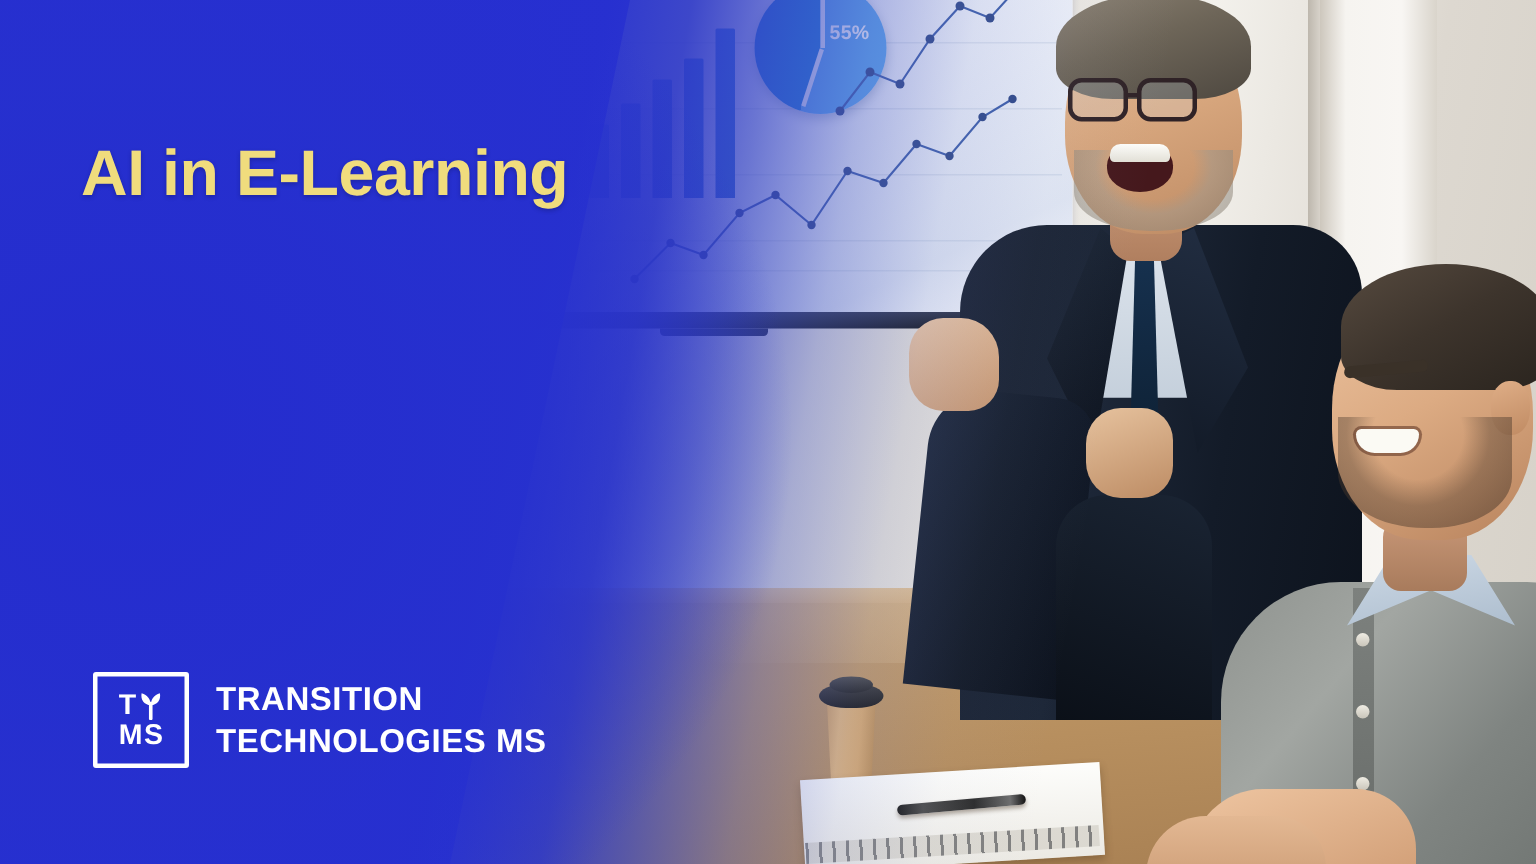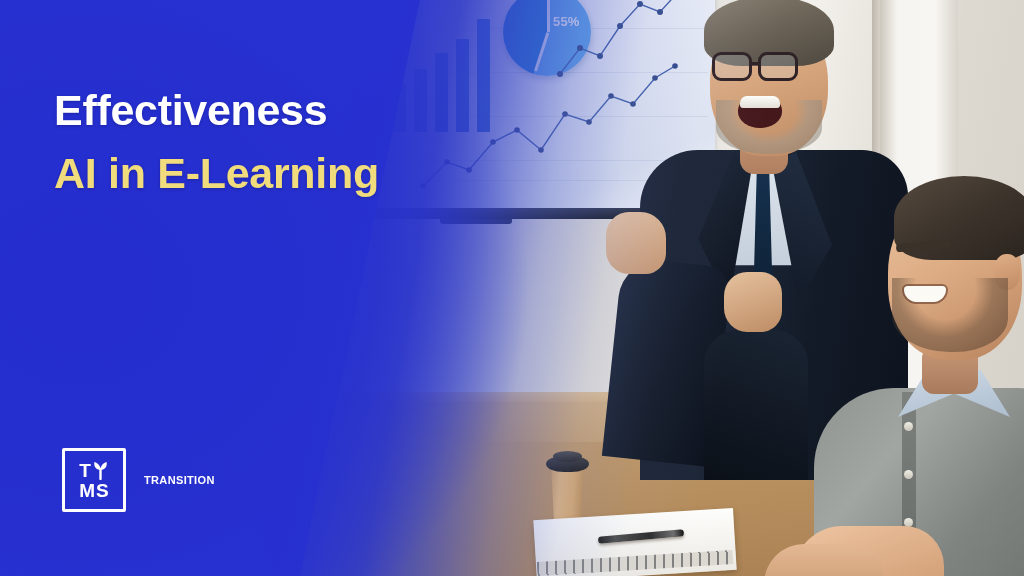--- a/index.html
+++ b/index.html
@@ -315,21 +315,21 @@
     display:flex; flex-direction:column; align-items:center; justify-content:center;
     gap:1px; flex:none;
   }
   .logo-row { display:flex; align-items:center; justify-content:center; gap:1px; }
   .logo-letter {
     color:#fff; font-size:19px; font-weight:700; line-height:1;
     font-family:"Liberation Sans", sans-serif; letter-spacing:0;
   }
   .sprout { display:block; }
   .logo-text {
-    color:#ffffff; font-size:11px; font-weight:600; line-height:1.28;
+    color:#ffffff; font-size:22px; font-weight:600; line-height:1.28;
     letter-spacing:.35px;
   }
   .logo-text span { display:block; }
 </style>
 </head>
 <body>
 
 <div class="stage">
 
   <div class="photo">
@@ -456,38 +456,38 @@
 
   </div>
 
   <div class="overlay"></div>
   <div class="overlay-diag"></div>
   <div class="overlay-soft"></div>
 
   <div class="content">
 
     <h1 class="headline">
-      <span class="ln">Effectiveness</span>
       <span class="subline">AI in E-Learning</span>
     </h1>
 
     <div class="logo">
       <div class="logo-mark">
         <div class="logo-row">
           <span class="logo-letter">T</span>
           <svg class="sprout" width="17" height="19" viewBox="0 0 17 19">
             <path d="M8.5 18 L8.5 8" stroke="#fff" stroke-width="2.4" stroke-linecap="round" fill="none"></path>
             <path d="M8.5 9.2 C8.5 5.2 6.3 2.2 2.4 1.1 C1.6 5.6 3.9 8.6 8.5 9.2 Z" fill="#fff"></path>
             <path d="M8.5 9.2 C8.5 5.2 10.7 2.2 14.6 1.1 C15.4 5.6 13.1 8.6 8.5 9.2 Z" fill="#fff"></path>
           </svg>
         </div>
         <div class="logo-row">
           <span class="logo-letter">M</span>
           <span class="logo-letter">S</span>
         </div>
       </div>
       <div class="logo-text">
         <span>TRANSITION</span>
+        <span>TECHNOLOGIES MS</span>
       </div>
     </div>
 
   </div>
 </div>
 
 </body></html>

